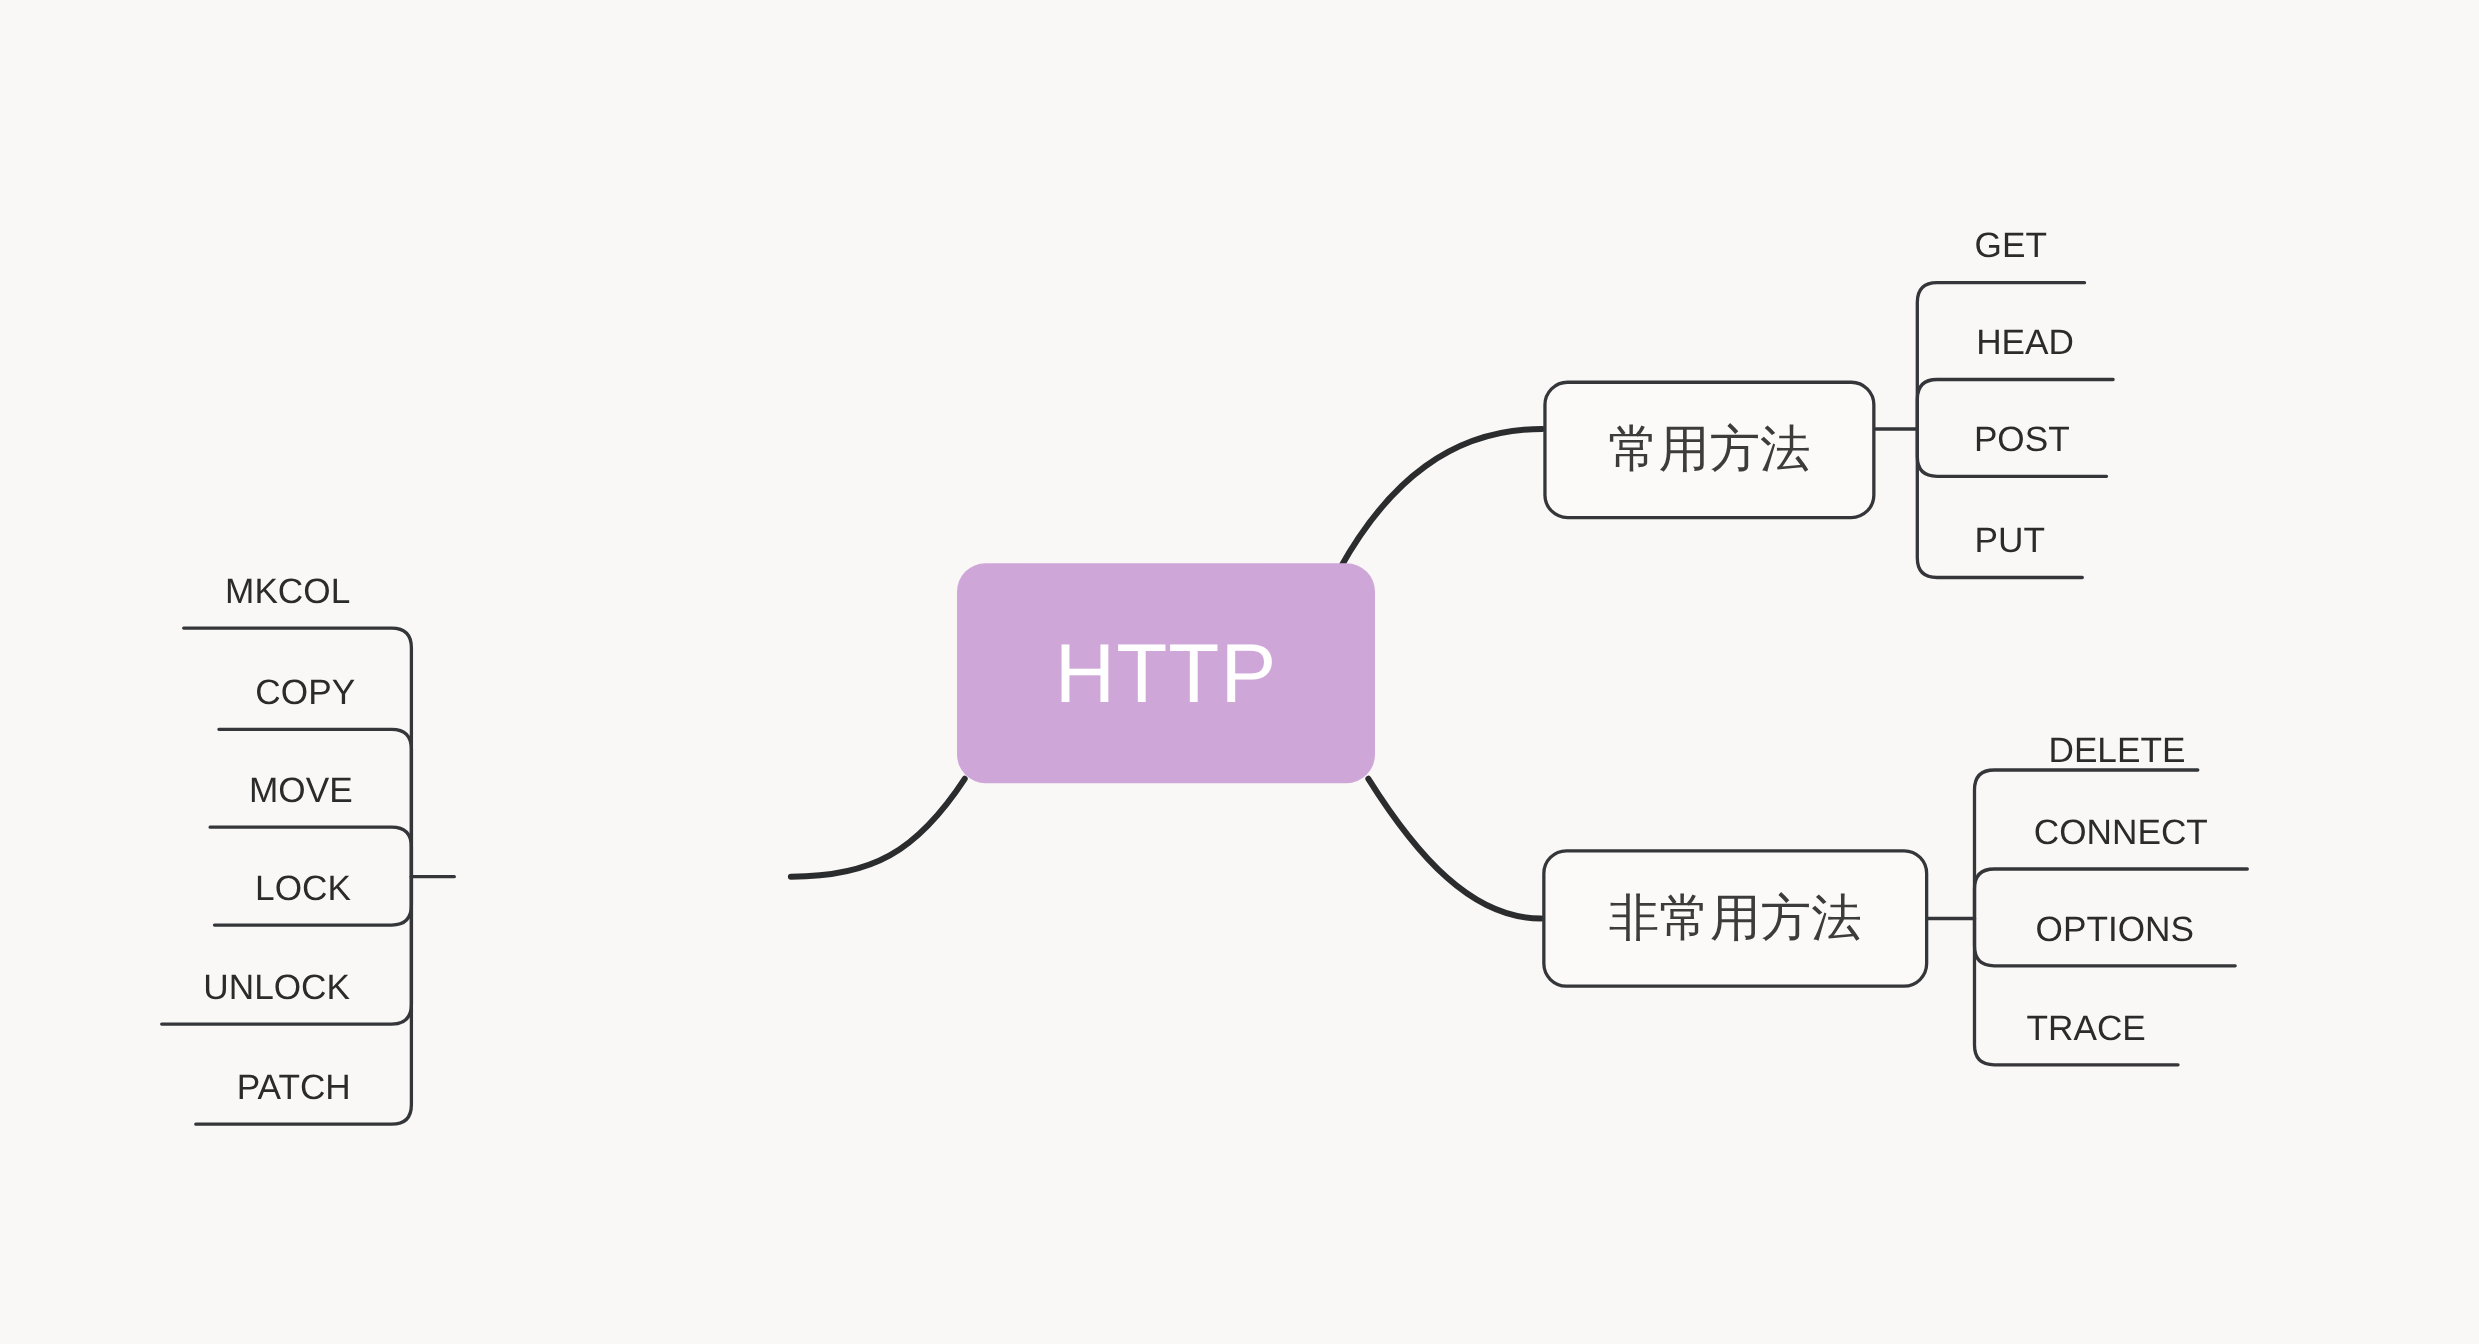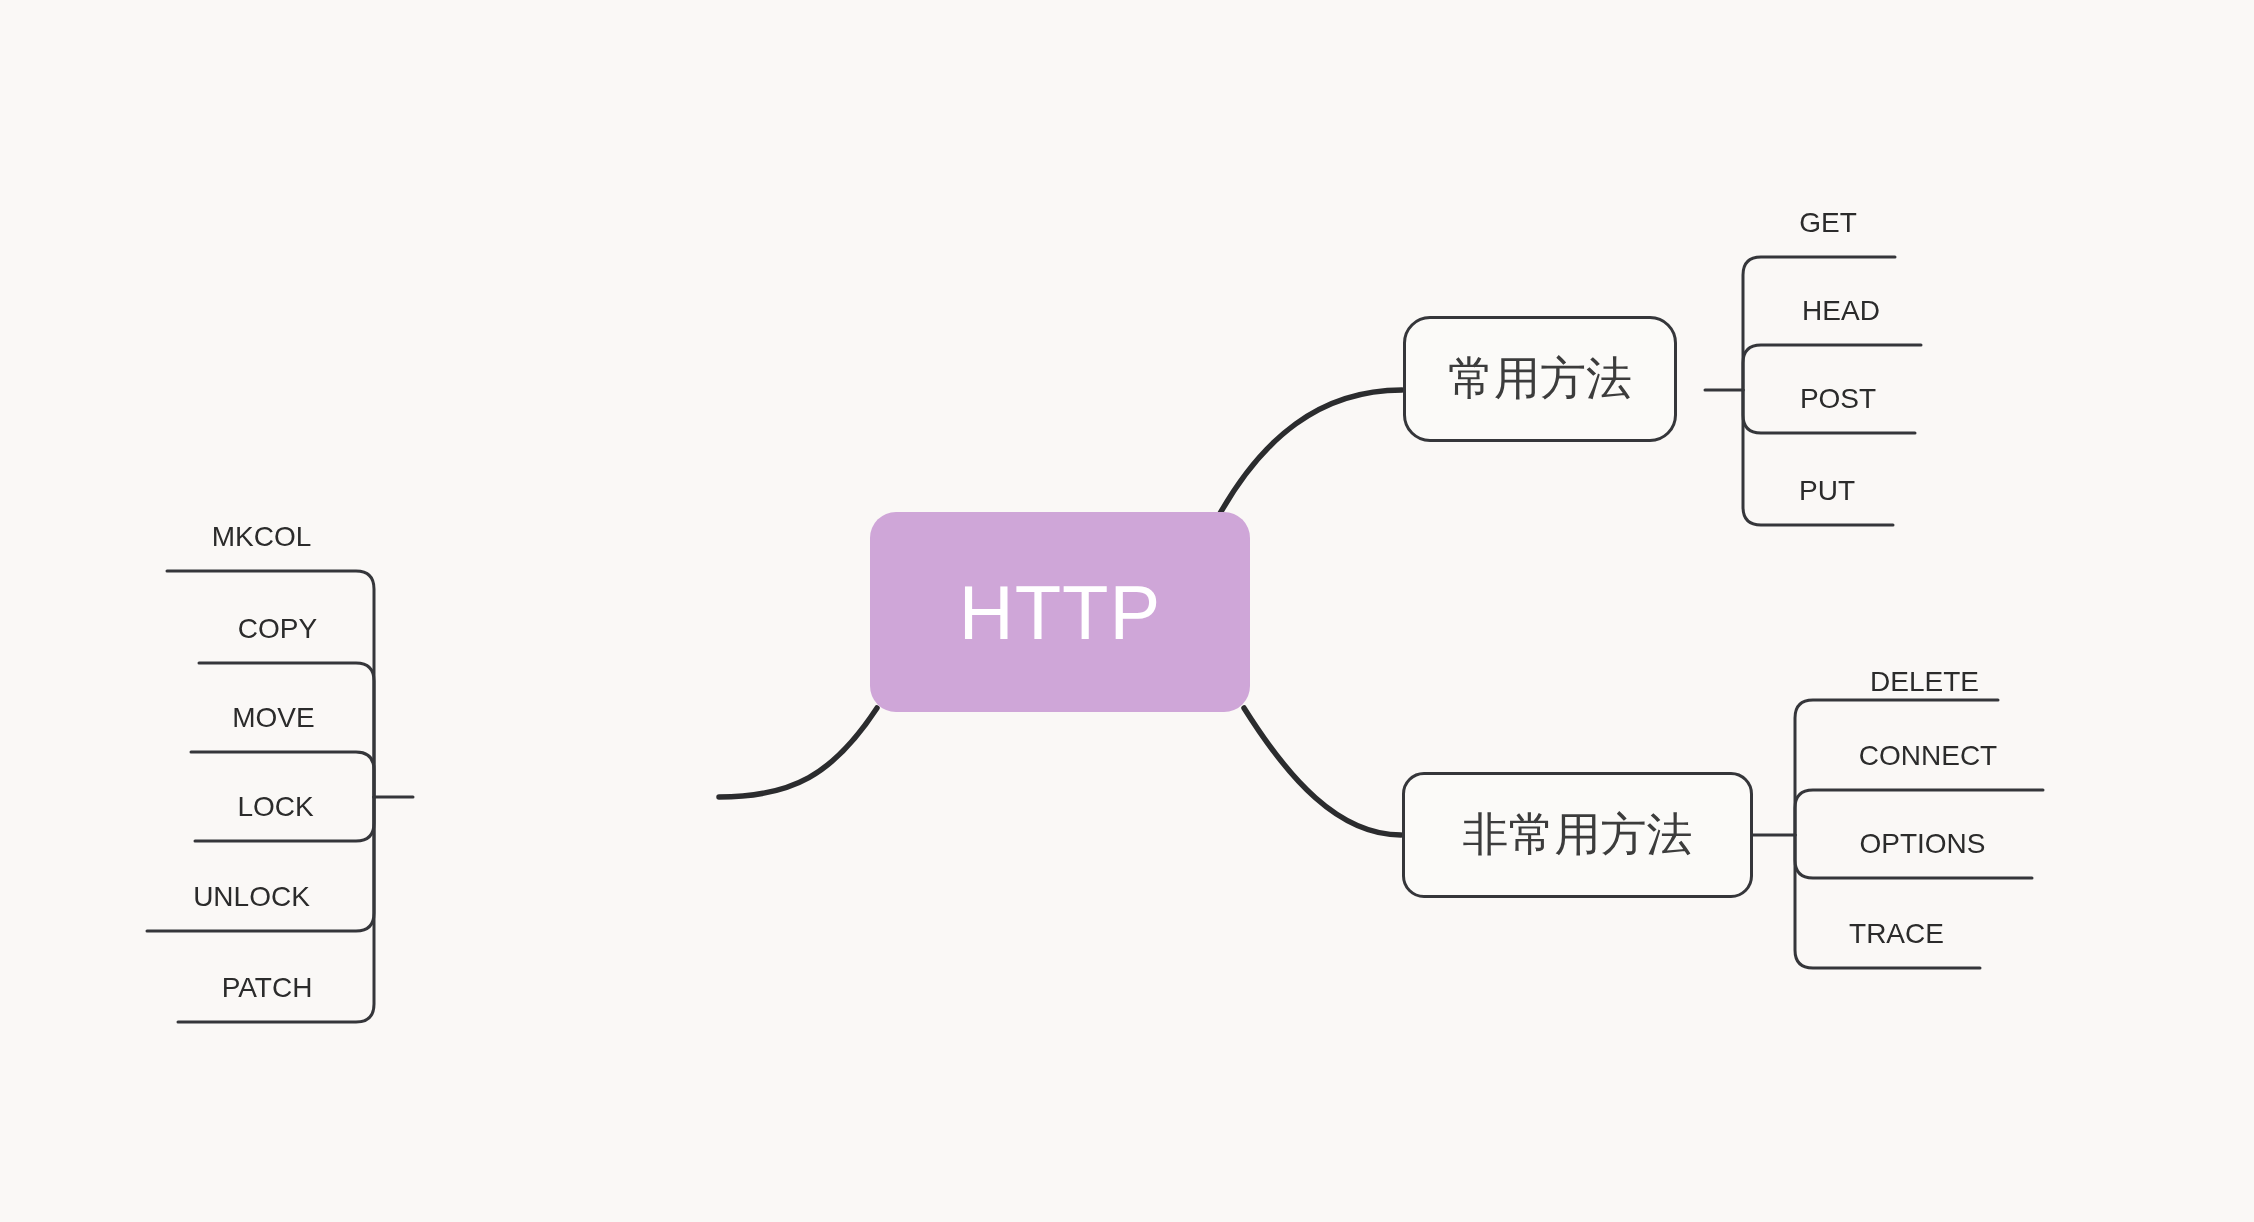--- a/index.html
+++ b/index.html
@@ -53,29 +53,29 @@
     font-weight: 300;
     letter-spacing: 1px;
   }
   .node.branch {
     background: #FBFAF8;
     border: 3px solid #35363A;
     border-radius: 22px;
     color: #3C3C3C;
     font-size: 46px;
   }
-  .node.branch.common    { left: 1403px; top: 316px; width: 274px; height: 126px; border-radius: 27px; }
+  .node.branch.common    { left: 1403px; top: 346px; width: 302px; height: 126px; }
   .node.branch.uncommon  { left: 1402px; top: 772px; width: 351px; height: 126px; }
   .node.branch.extended  { left: 413px;  top: 733px; width: 305px; height: 129px; }
   .leaf {
     position: absolute;
     height: 44px;
     line-height: 44px;
     text-align: center;
-    font-size: 28px;
+    font-size: 32px;
     color: #2B2B2B;
     white-space: nowrap;
   }
   
   .leaf.get     { left: 1761px; top: 201px; width: 134px; }
   .leaf.head    { left: 1761px; top: 289px; width: 160px; }
   .leaf.post    { left: 1761px; top: 377px; width: 154px; }
   .leaf.put     { left: 1761px; top: 469px; width: 132px; }
   
   .leaf.delete  { left: 1832px; top: 644px; width: 185px; margin-top: 16px; }

